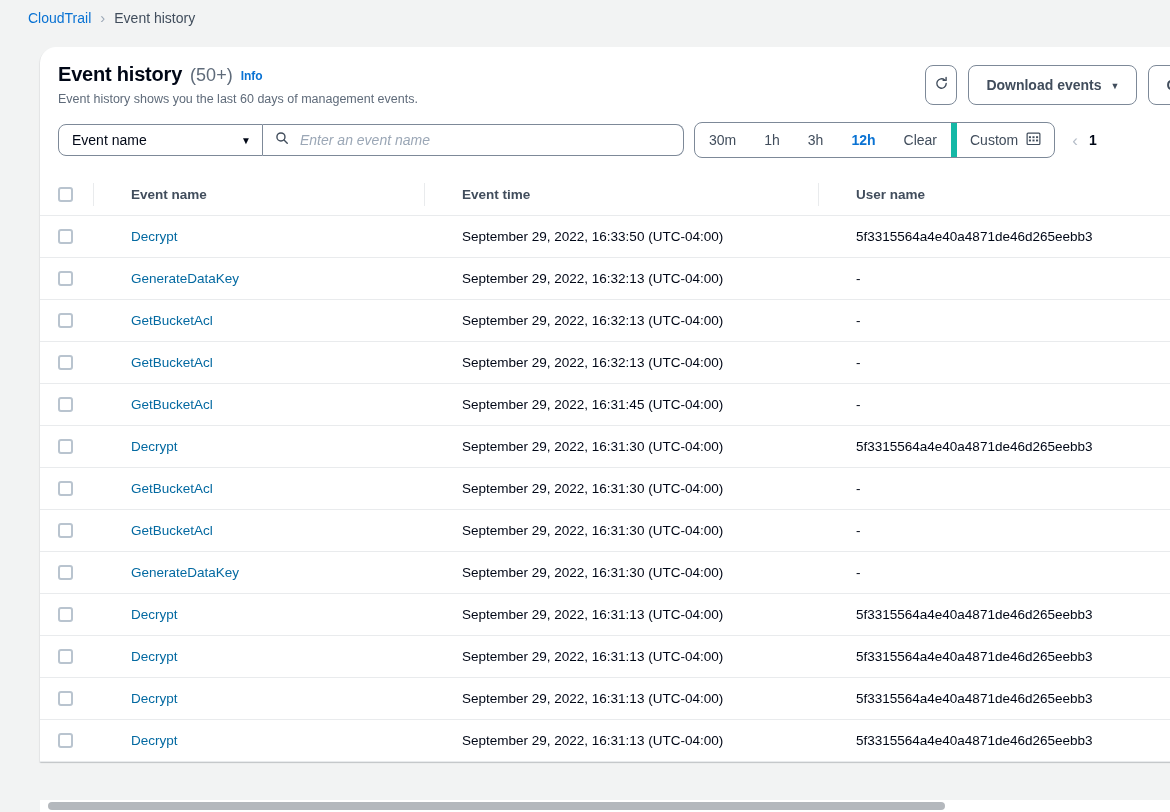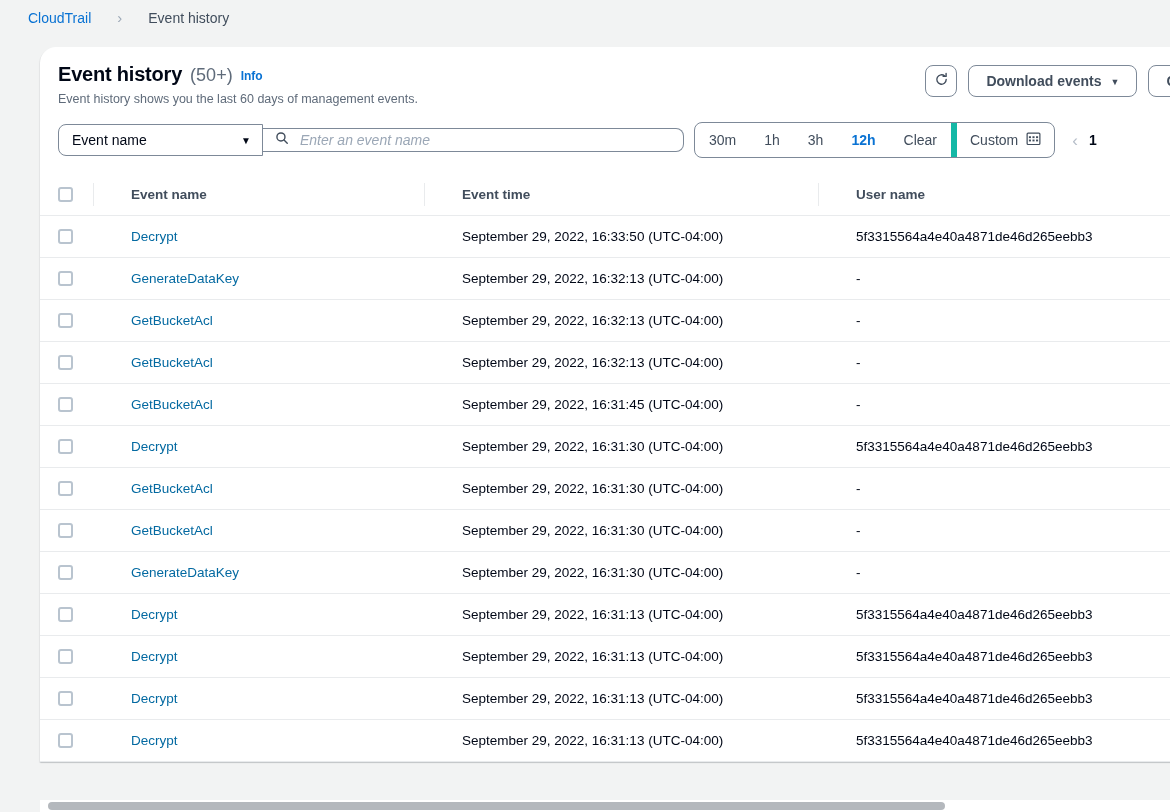--- a/index.html
+++ b/index.html
@@ -16,21 +16,21 @@
     position: relative;
   }
 
   
   .breadcrumb {
     display: flex;
     align-items: center;
     height: 36px;
     padding-left: 28px;
     font-size: 14px;
-    gap: 26px;
+    gap: 9px;
   }
   .crumb-link {
     color: #0972d3;
     cursor: pointer;
   }
   .crumb-sep {
     color: #9ba7b6;
     font-size: 15px;
     line-height: 1;
     transform: translateY(-1px);
@@ -91,21 +91,21 @@
     align-items: center;
     gap: 11px;
     padding-right: 0;
     margin-top: 2px;
   }
   .btn {
     display: inline-flex;
     align-items: center;
     justify-content: center;
     gap: 9px;
-    height: 32px;
+    height: 40px;
     padding: 0 17px;
     border: 1px solid #7d8998;
     border-radius: 8px;
     background: #fff;
     color: #414d5c;
     font-size: 14px;
     font-weight: bold;
     font-family: "Liberation Sans", sans-serif;
     cursor: pointer;
     white-space: nowrap;
@@ -143,21 +143,21 @@
     color: #000716;
     cursor: pointer;
   }
   .select .caret { color: #000716; font-size: 10px; }
 
   .search-wrap {
     display: flex;
     align-items: center;
     gap: 9px;
     width: 421px;
-    height: 24px;
+    height: 32px;
     box-sizing: border-box;
     padding: 0 12px;
     border: 1px solid #7d8998;
     border-left: none;
     border-radius: 0 8px 8px 0;
     background: #fff;
   }
   .search-input {
     border: none;
     outline: none;

